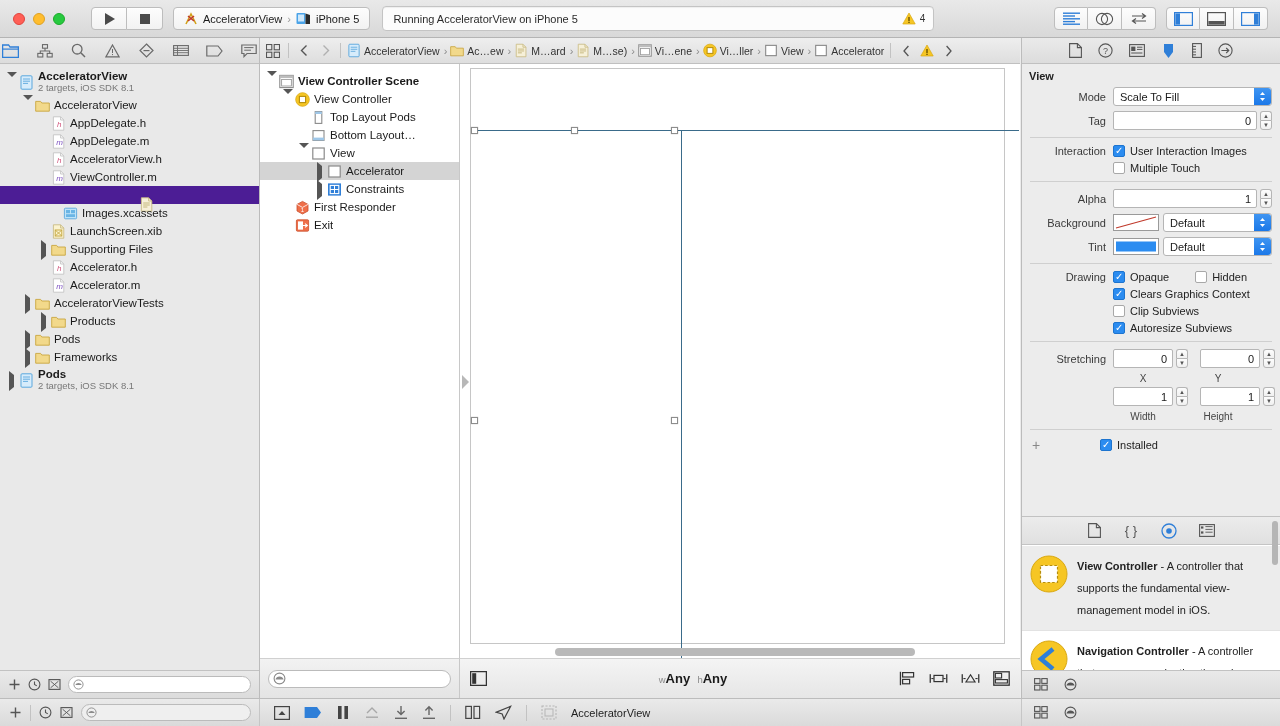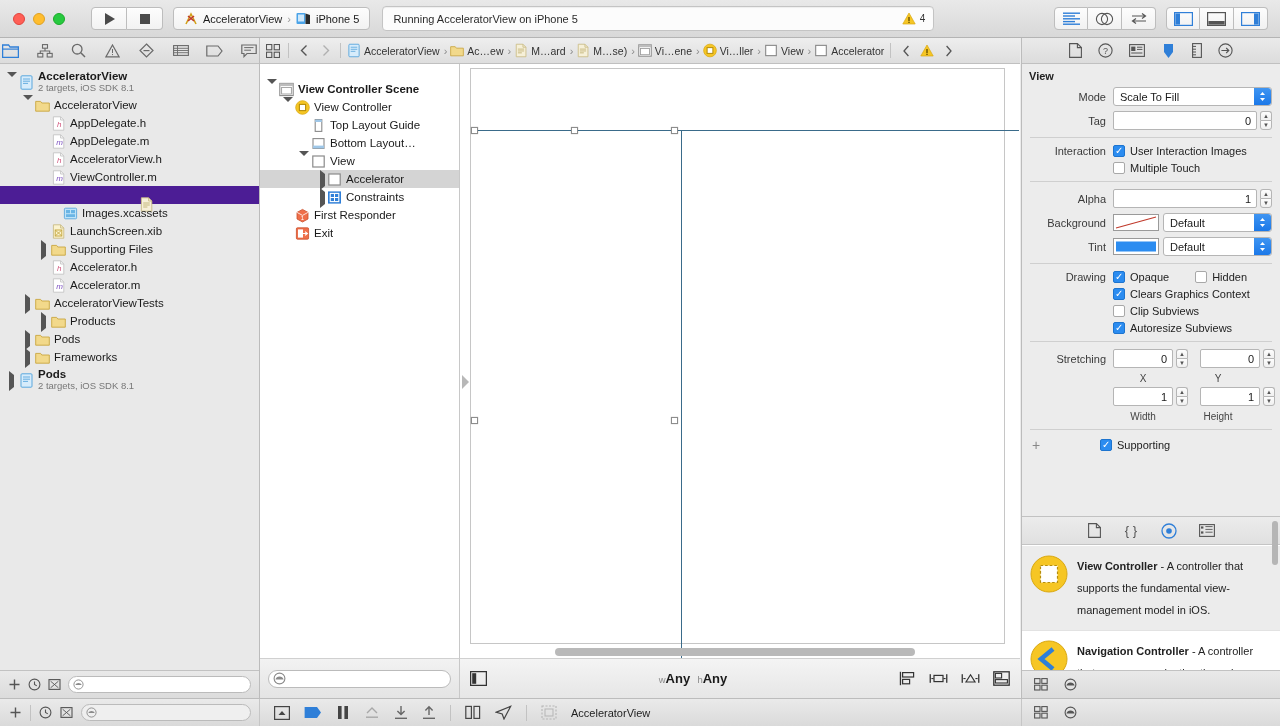--- a/index.html
+++ b/index.html
@@ -105,21 +105,21 @@
     padding: 0 4px; gap: 3px; font-size: 10.5px; overflow: hidden;
   }
   .jb-icon { width: 18px; height: 18px; display: flex; align-items: center; justify-content: center; }
   .jb-div { width: 1px; height: 15px; background: #c2c2c2; margin: 0 3px; }
   .crumb { display: flex; align-items: center; gap: 3px; white-space: nowrap; }
   .crumb .sep { color: #8c8c8c; margin: 0 1px; font-size: 11px; }
   .crumb-label { color: #333; }
 
   .outline {
     position: absolute; left: 0; top: 26px; width: 200px; bottom: 40px;
-    background: #fff; border-right: 1px solid #c8c8c8; padding-top: 16px; overflow: hidden; text-align: right;
+    background: #fff; border-right: 1px solid #c8c8c8; padding-top: 8px; overflow: hidden;
   }
   .orow { height: 18px; display: flex; align-items: center; font-size: 11.5px; white-space: nowrap; }
   .orow.osel { background: #d4d4d4; }
 
   .outline-footer {
     position: absolute; left: 0; bottom: 0; width: 200px; height: 40px;
     background: linear-gradient(to bottom,#f2f2f2,#e4e4e4); border-right: 1px solid #c8c8c8;
     border-top: 1px solid #d0d0d0; display: flex; align-items: center; padding: 0 8px;
   }
   .outline-filter {
@@ -737,21 +737,21 @@
             <span class="lbl" style="font-weight:normal">View Controller</span>
           </div>
         <div class="orow" style="padding-left:38px">
             <span class="tw"></span>
           <span class="ic">
             <svg width="15" height="15" viewBox="0 0 15 15">
               <rect x="4.2" y="1.6" width="6.6" height="11.8" fill="#fff" stroke="#8a8a8a" stroke-width="1.1"></rect>
                 <rect x="4.2" y="1.6" width="6.6" height="2.4" fill="#9fc7e8"></rect>
             </svg>
           </span>
-            <span class="lbl" style="font-weight:normal">Top Layout Guide</span>
+            <span class="lbl" style="font-weight:normal">Top Layout Pods</span>
           </div>
         <div class="orow" style="padding-left:38px">
             <span class="tw"></span>
           <span class="ic">
             <svg width="15" height="15" viewBox="0 0 15 15">
               <rect x="2" y="2.6" width="11" height="9.8" fill="#fff" stroke="#8a8a8a" stroke-width="1.1"></rect>
                 <rect x="2" y="9.6" width="11" height="2.8" fill="#9fc7e8"></rect>
             </svg>
           </span>
             <span class="lbl" style="font-weight:normal">Bottom Layout…</span>
@@ -1083,21 +1083,21 @@
         <div class="subcap" style="flex:0 0 60px;">Width</div>
         <div style="width:15px;"></div>
         <div class="subcap" style="flex:0 0 60px;">Height</div>
       </div>
 
       <div class="divider"></div>
 
       <div class="frow">
         <div style="width:12px;color:#888;font-size:14px;text-align:center;flex:0 0 12px;margin-right:58px;">+</div>
         <div class="chk on"></div>
-        <span class="cklabel">Supporting</span>
+        <span class="cklabel">Installed</span>
       </div>
     </div>
 
     <div class="library">
       <div class="lib-tabs">
         <div>
           <svg width="13" height="15" viewBox="0 0 13 15">
             <path d="M0.6 0.6 H8.4 L12.4 4.6 V14.4 H0.6 Z" fill="none" stroke="#555" stroke-width="1.1"></path>
             <path d="M8.4 0.6 V4.6 H12.4" fill="none" stroke="#555" stroke-width="1.1"></path>
           </svg>

